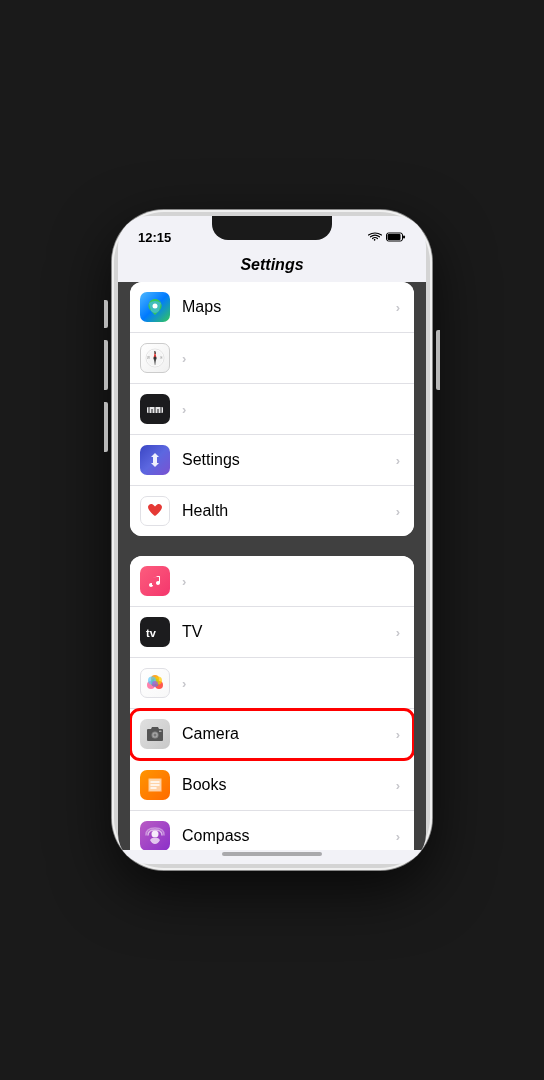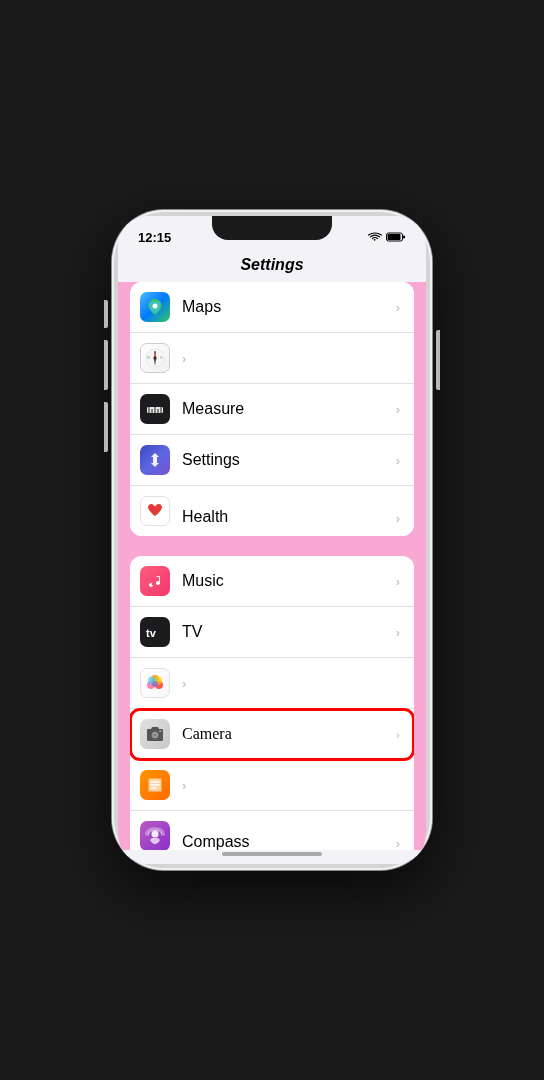--- a/index.html
+++ b/index.html
@@ -83,21 +83,21 @@
       font-size: 16px;
       font-weight: 600;
       color: #000;
     }
 
     
     .content {
       flex: 1;
       overflow-y: auto;
       height: calc(100% - 80px);
-      background: #f9a8d4;
+      background: #404040;
       padding: 0 0 20px;
     }
 
     .settings-group {
       background: #fff;
       margin: 0 12px 20px;
       border-radius: 12px;
       overflow: hidden;
     }
 
@@ -107,21 +107,20 @@
       padding: 10px 14px 10px 10px;
       border-bottom: 0.5px solid #e0e0e5;
       background: #fff;
       position: relative;
       cursor: pointer;
       min-height: 46px;
     }
 
     .settings-row:last-child {
       border-bottom: none;
-      align-items: flex-end;
     }
 
     .app-icon {
       width: 30px;
       height: 30px;
       border-radius: 7px;
       margin-right: 12px;
       flex-shrink: 0;
       display: flex;
       align-items: center;
@@ -142,21 +141,20 @@
       font-size: 13px;
       font-weight: 600;
     }
 
     
     .camera-row-highlighted {
       outline: 3px solid red;
       outline-offset: -2px;
       border-radius: 10px;
       z-index: 5;
-      font-family: Liberation Serif, serif;
     }
 
     
     .icon-maps {
       background: linear-gradient(135deg, #4db8ff 0%, #007aff 50%, #34c759 100%);
     }
     .icon-compass {
       background: linear-gradient(135deg, #fff 0%, #f0f0f0 100%);
       border: 0.5px solid #ccc;
     }
@@ -329,21 +327,20 @@
           <div class="app-icon icon-measure">
             <svg width="20" height="20" viewBox="0 0 20 20">
               <rect x="2" y="8" width="16" height="6" rx="1" fill="#fff" opacity="0.9"></rect>
               <line x1="4" y1="8" x2="4" y2="14" stroke="#1c1c1e" stroke-width="1"></line>
               <line x1="7" y1="10" x2="7" y2="14" stroke="#1c1c1e" stroke-width="1"></line>
               <line x1="10" y1="8" x2="10" y2="14" stroke="#1c1c1e" stroke-width="1"></line>
               <line x1="13" y1="10" x2="13" y2="14" stroke="#1c1c1e" stroke-width="1"></line>
               <line x1="16" y1="8" x2="16" y2="14" stroke="#1c1c1e" stroke-width="1"></line>
             </svg>
           </div>
-          <span class="row-label">Measure</span>
           <span class="chevron">›</span>
         </div>
 
         <div class="settings-row">
           <div class="app-icon icon-shortcuts">
             <svg width="20" height="20" viewBox="0 0 20 20">
               <path d="M10 3 L14 7 L12 7 L12 13 L14 13 L10 17 L6 13 L8 13 L8 7 L6 7 Z" fill="white" opacity="0.9"></path>
             </svg>
           </div>
           <span class="row-label">Settings</span>
@@ -363,21 +360,20 @@
       </div>
 
       <div class="settings-group">
 
         <div class="settings-row">
           <div class="app-icon icon-music">
             <svg width="18" height="18" viewBox="0 0 18 18">
               <path d="M7 13 C7 14.1 6.1 15 5 15 C3.9 15 3 14.1 3 13 C3 11.9 3.9 11 5 11 C5.4 11 5.7 11.1 6 11.3 L6 6 L13 4 L13 9.3 C12.7 9.1 12.4 9 12 9 C10.9 9 10 9.9 10 11 C10 12.1 10.9 13 12 13 C13.1 13 14 12.1 14 11 L14 4 L6 6 L6 13 Z" fill="white"></path>
             </svg>
           </div>
-          <span class="row-label">Music</span>
           <span class="chevron">›</span>
         </div>
 
         <div class="settings-row">
           <div class="app-icon icon-tv">
             <svg width="20" height="14" viewBox="0 0 20 14">
               <text x="1" y="12" font-size="11" fill="white" font-family="helvetica" font-weight="bold">tv</text>
             </svg>
           </div>
           <span class="row-label">TV</span>
@@ -416,20 +412,21 @@
         <div class="settings-row">
           <div class="app-icon icon-books">
             <svg width="20" height="18" viewBox="0 0 20 18">
               <rect x="3" y="2" width="14" height="14" rx="1.5" fill="white" opacity="0.3"></rect>
               <rect x="4" y="3" width="12" height="12" rx="1" fill="white" opacity="0.5"></rect>
               <line x1="6" y1="6" x2="14" y2="6" stroke="white" stroke-width="1.5" stroke-linecap="round"></line>
               <line x1="6" y1="9" x2="14" y2="9" stroke="white" stroke-width="1.5" stroke-linecap="round"></line>
               <line x1="6" y1="12" x2="11" y2="12" stroke="white" stroke-width="1.5" stroke-linecap="round"></line>
             </svg>
           </div>
+          <span class="row-label">Books</span>
           <span class="chevron">›</span>
         </div>
 
         <div class="settings-row">
           <div class="app-icon icon-podcasts">
             <svg width="20" height="20" viewBox="0 0 20 20">
               <circle cx="10" cy="8" r="3.5" fill="white" opacity="0.9"></circle>
               <path d="M5 14 Q7 11 10 12 Q13 11 15 14 Q13 18 10 18 Q7 18 5 14Z" fill="white" opacity="0.7"></path>
               <path d="M3 9 Q3 4 10 4 Q17 4 17 9" stroke="white" stroke-width="1.5" fill="none" stroke-linecap="round" opacity="0.6"></path>
               <path d="M1 9 Q1 2 10 2 Q19 2 19 9" stroke="white" stroke-width="1.5" fill="none" stroke-linecap="round" opacity="0.4"></path>

